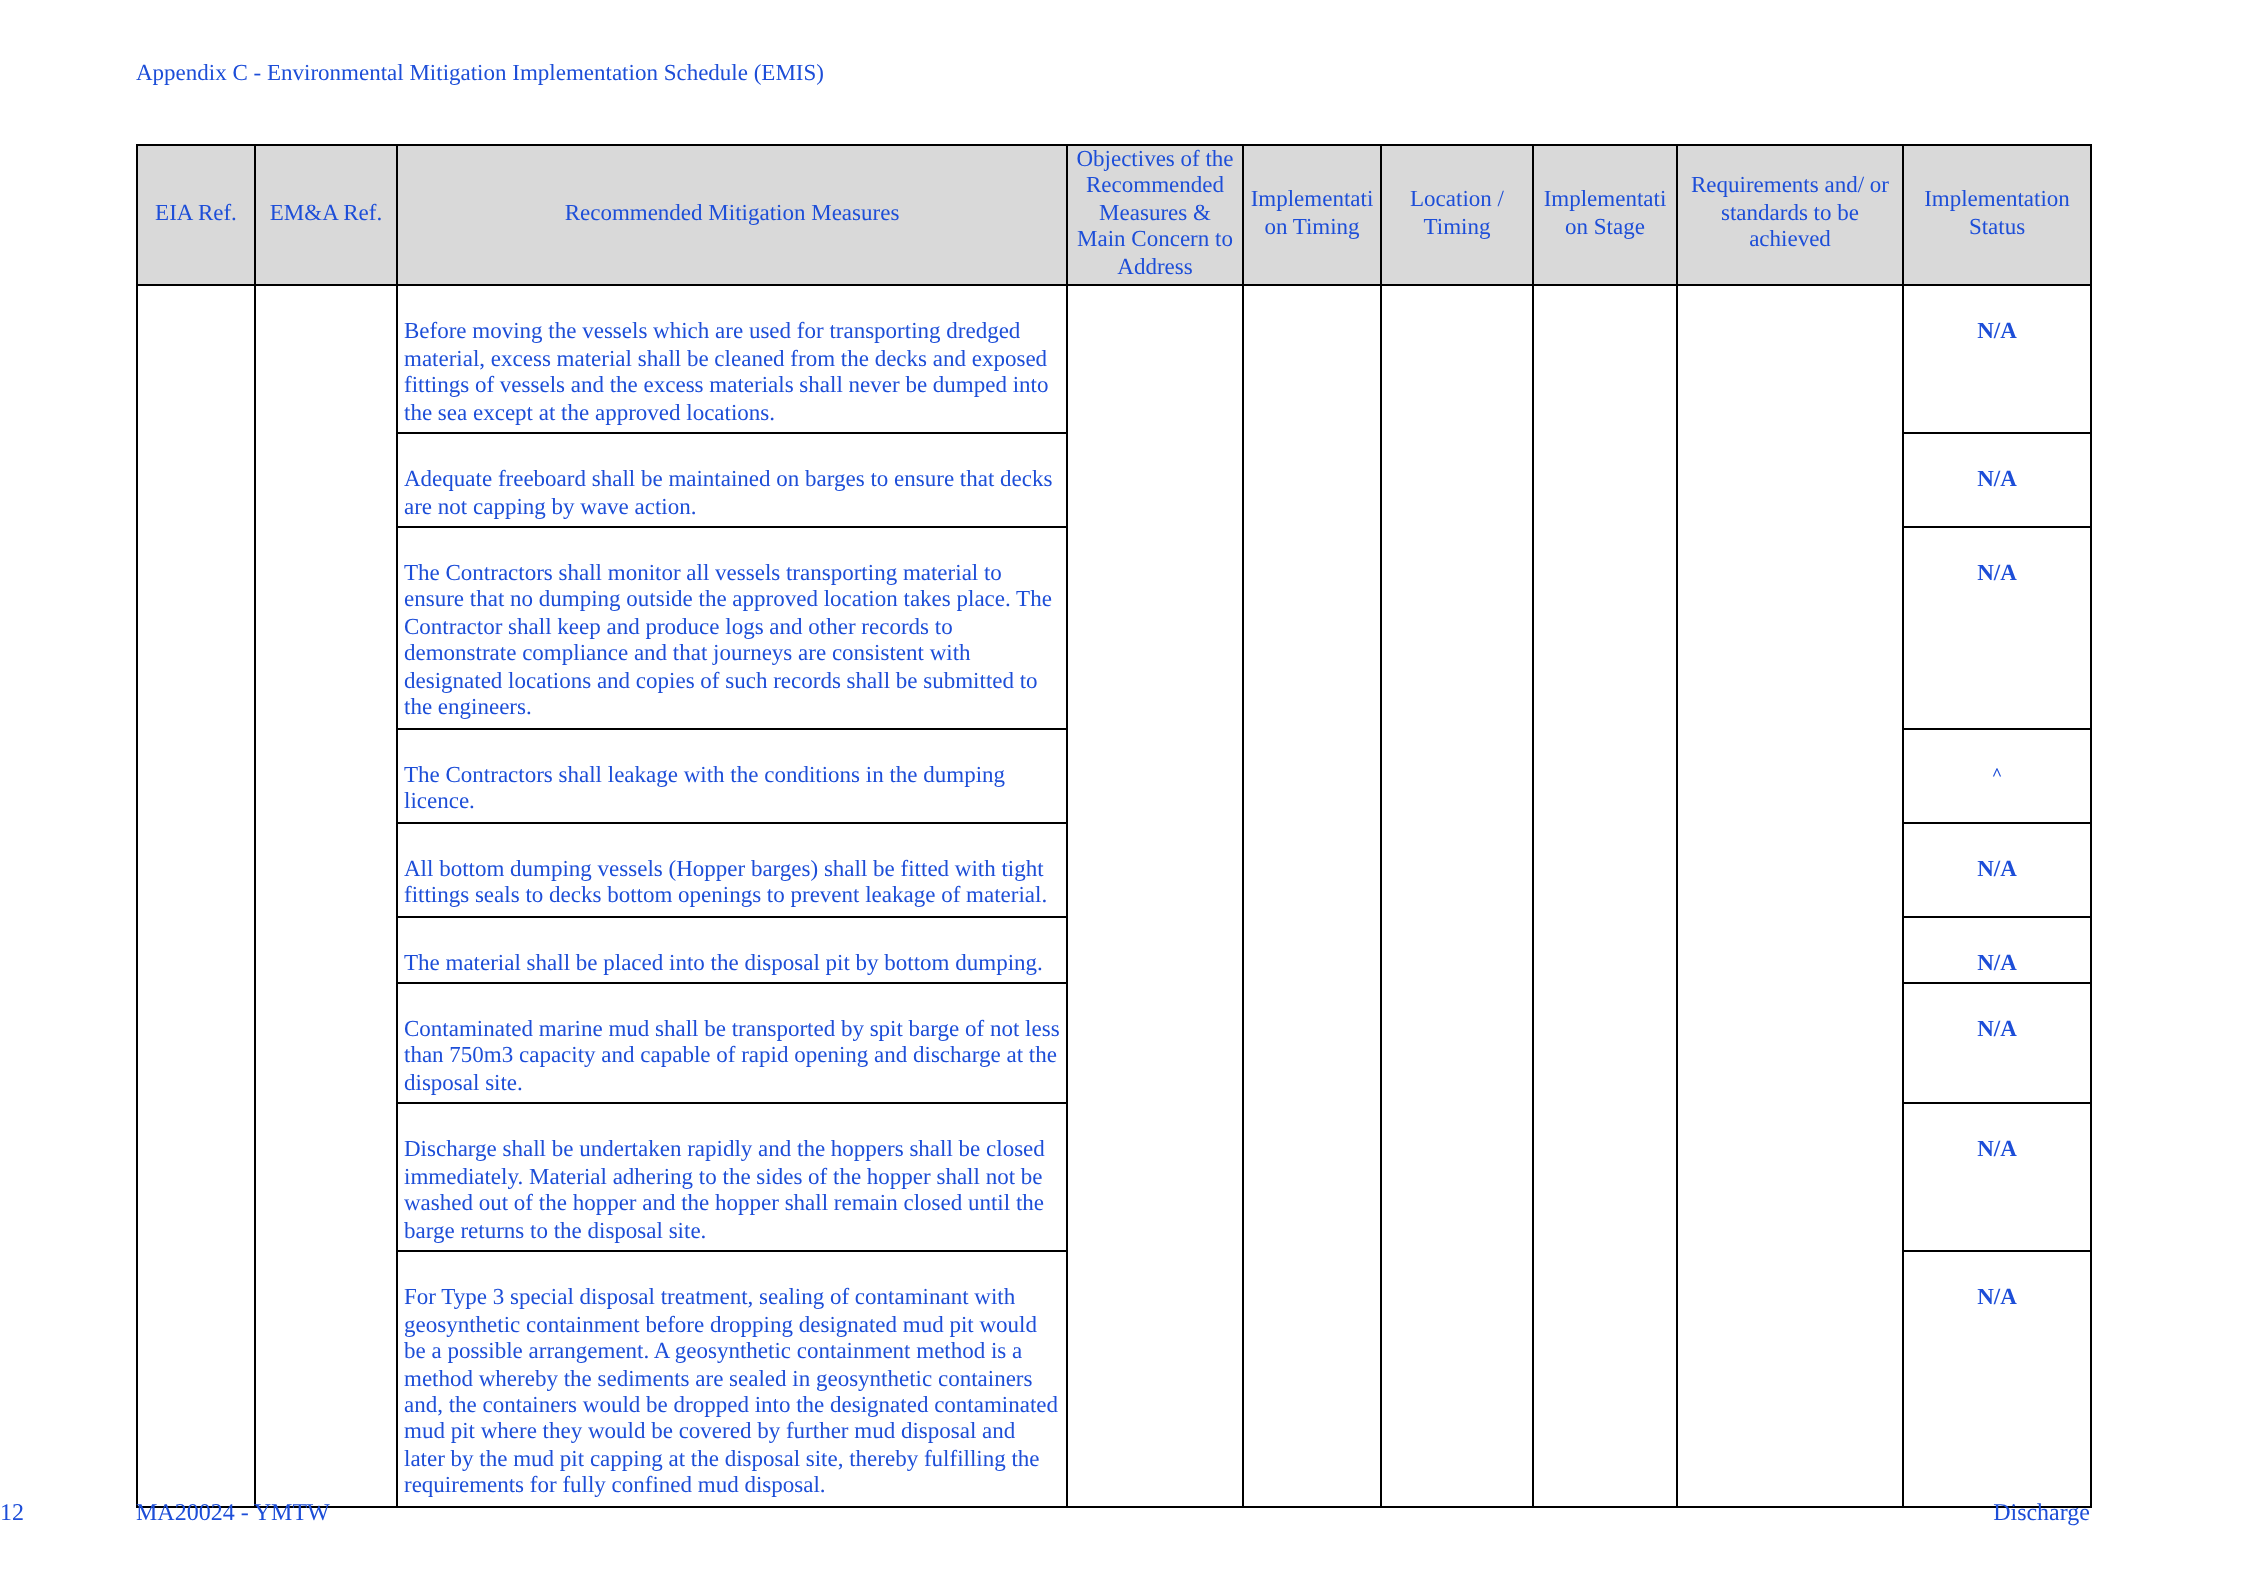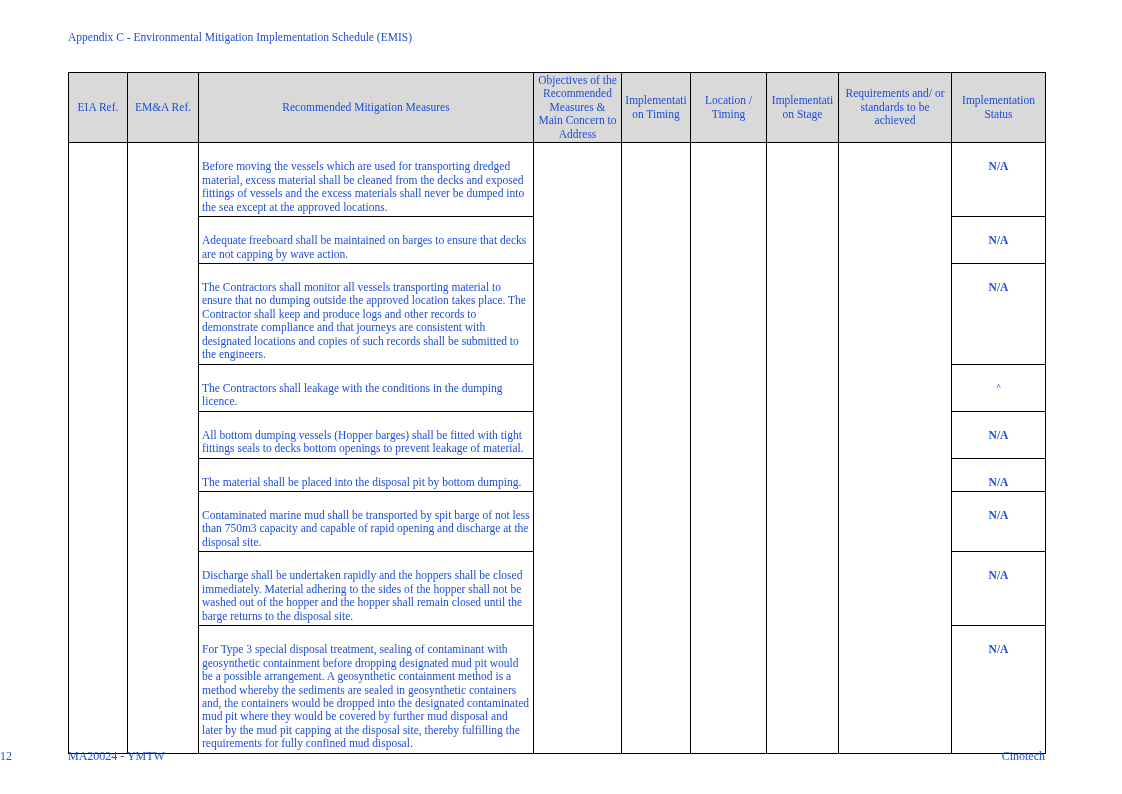--- a/index.html
+++ b/index.html
@@ -142,15 +142,15 @@
       </tr>
       <tr class="r8">
         <td class="measure">For Type 3 special disposal treatment, sealing of contaminant with geosynthetic containment before dropping designated mud pit would be a possible arrangement. A geosynthetic containment method is a method whereby the sediments are sealed in geosynthetic containers and, the containers would be dropped into the designated contaminated mud pit where they would be covered by further mud disposal and later by the mud pit capping at the disposal site, thereby fulfilling the requirements for fully confined mud disposal.</td>
         <td class="status">N/A</td>
       </tr>
     </tbody>
   </table>
 
   <div class="footer-left">MA20024 - YMTW</div>
   <div class="footer-center">12</div>
-  <div class="footer-right">Cinotech</div>
+  <div class="footer-right">Discharge</div>
 
 </div>
 
 </body></html>

